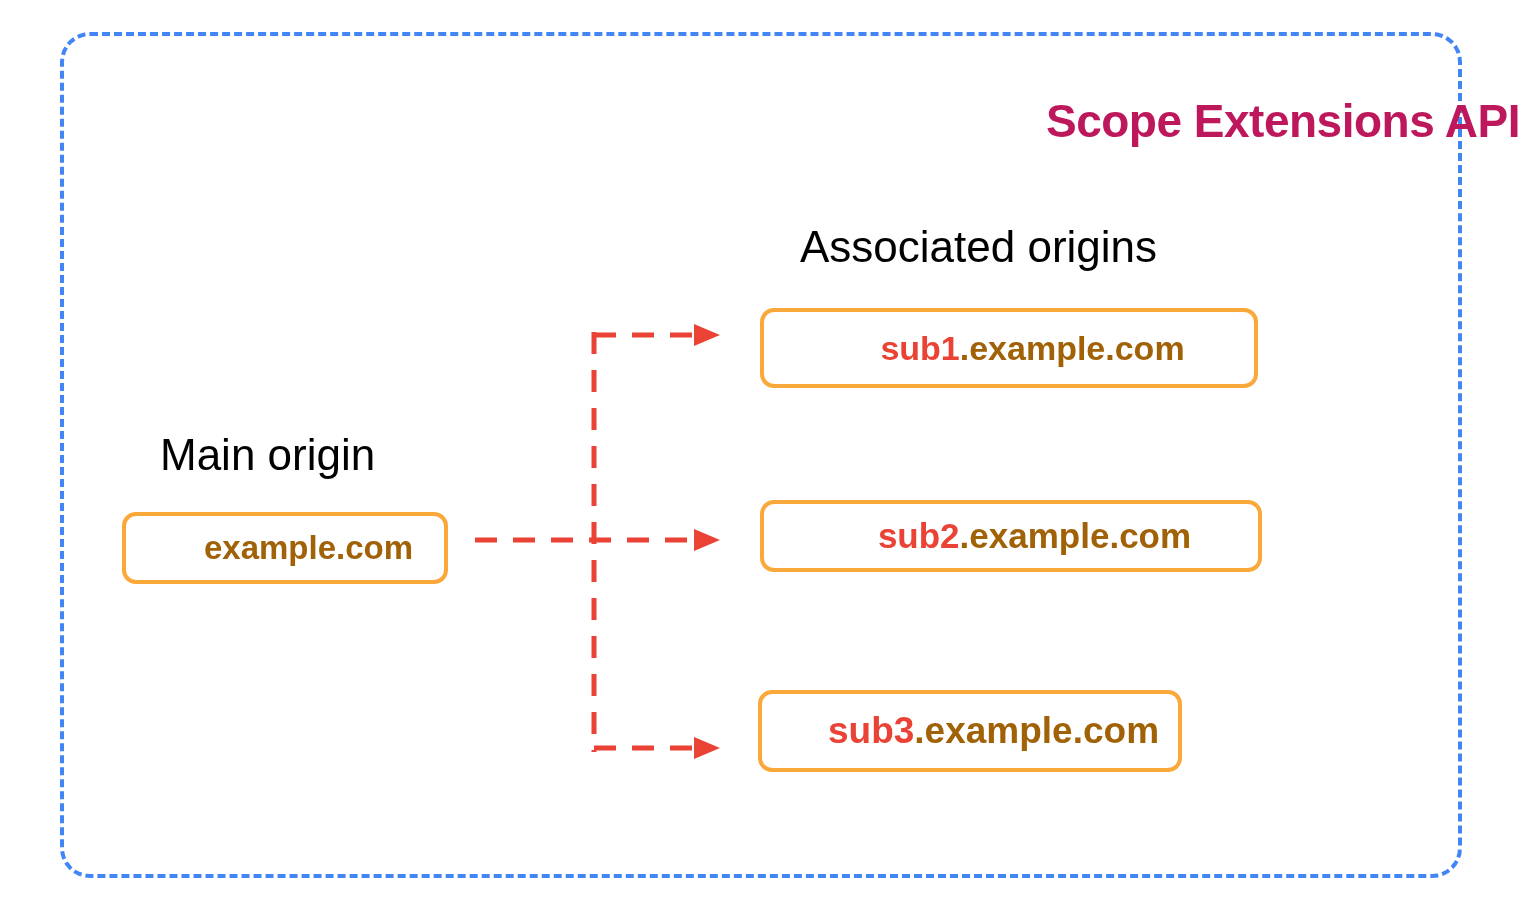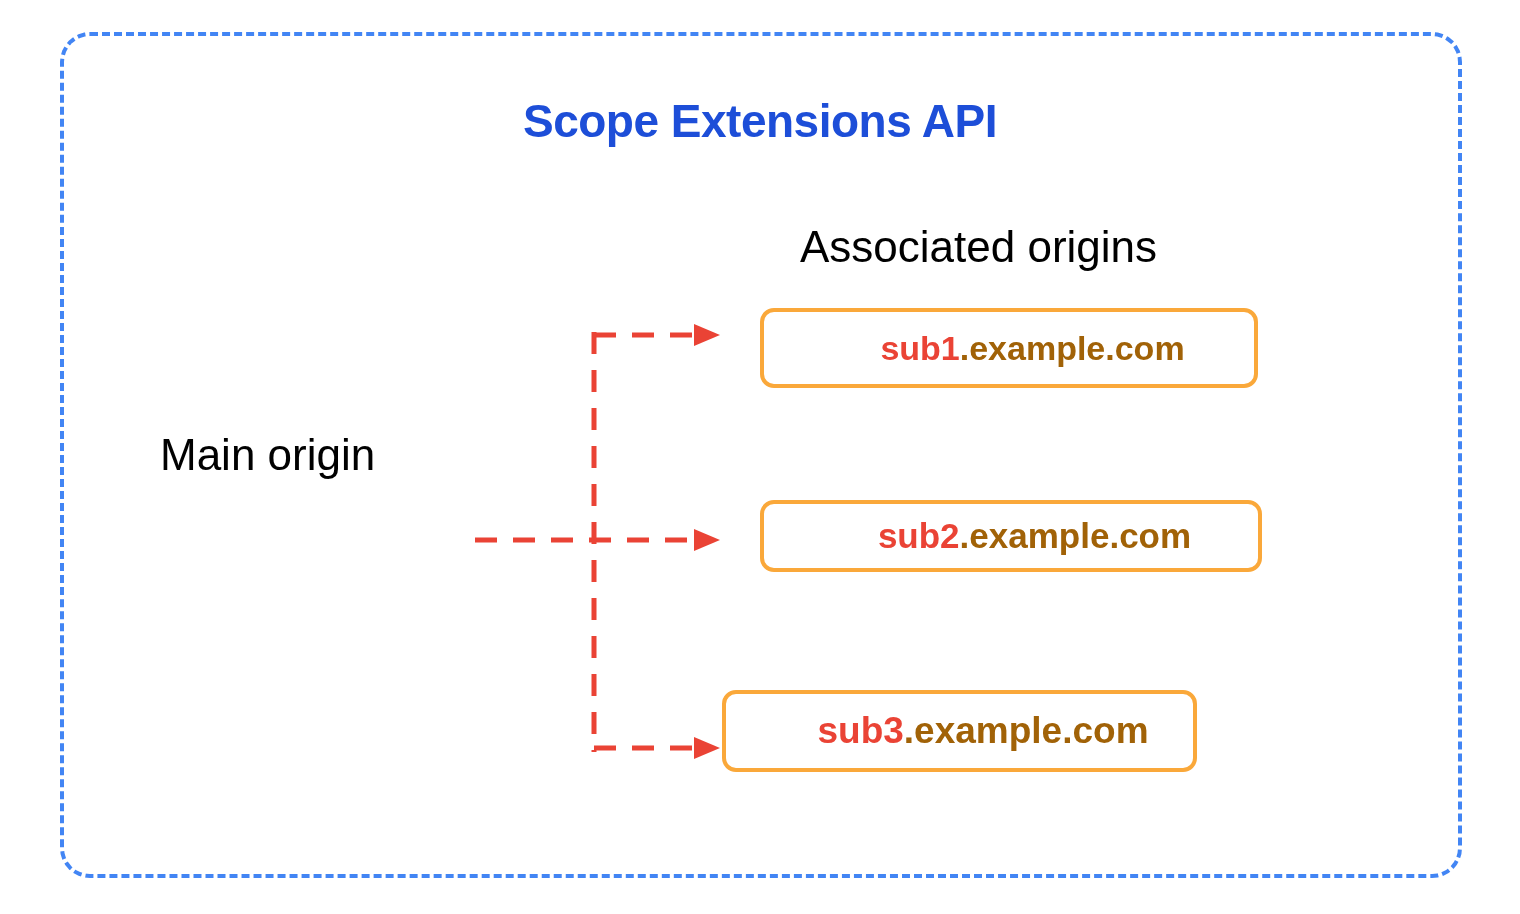--- a/index.html
+++ b/index.html
@@ -28,24 +28,24 @@
     border-radius: 30px;
     background: transparent;
   }
 
   
   .diagram-title {
     position: absolute;
     left: 0;
     top: 94px;
     width: 1520px;
-    text-align: center;
+    text-align: right;
     font-size: 46px;
     font-weight: 700;
-    color: #1d4ed8;
+    color: #be185d;
     letter-spacing: -0.5px;
     white-space: nowrap;
   }
 
   
   .section-label {
     position: absolute;
     font-size: 44px;
     font-weight: 400;
     color: #000000;
@@ -74,21 +74,21 @@
   }
   .box-sub1 {
     left: 760px;  top: 308px;  width: 498px; height: 80px;
     font-size: 34px;
   }
   .box-sub2 {
     left: 760px;  top: 500px;  width: 502px; height: 72px;
     font-size: 35px;
   }
   .box-sub3 {
-    left: 722px;  top: 690px;  width: 475px; height: 82px;
+    left: 758px;  top: 690px;  width: 424px; height: 82px;
     font-size: 37px;
   }
   .sub-part  { color: #EA4335; }
   .dom-part  { color: #a16207; }
 
   
   .connectors {
     position: absolute;
     left: 0; top: 0;
     width: 1520px; height: 914px;
@@ -116,20 +116,23 @@
 
     <line x1="594" y1="335" x2="692" y2="335" stroke="#EA4335" stroke-width="5" stroke-dasharray="22 16"></line>
 
     <line x1="594" y1="748" x2="692" y2="748" stroke="#EA4335" stroke-width="5" stroke-dasharray="22 16"></line>
 
     <polygon points="694,324 720,335 694,346" fill="#EA4335"></polygon>
     <polygon points="694,529 720,540 694,551" fill="#EA4335"></polygon>
     <polygon points="694,737 720,748 694,759" fill="#EA4335"></polygon>
   </svg>
 
+  <div class="origin-box box-main">
+    <span class="dom-part">example.com</span>
+  </div>
 
   <div class="origin-box box-sub1">
     <span class="sub-part">sub1</span>
       <span class="dom-part">.example.com</span>
   </div>
 
   <div class="origin-box box-sub2">
     <span class="sub-part">sub2</span>
       <span class="dom-part">.example.com</span>
   </div>

